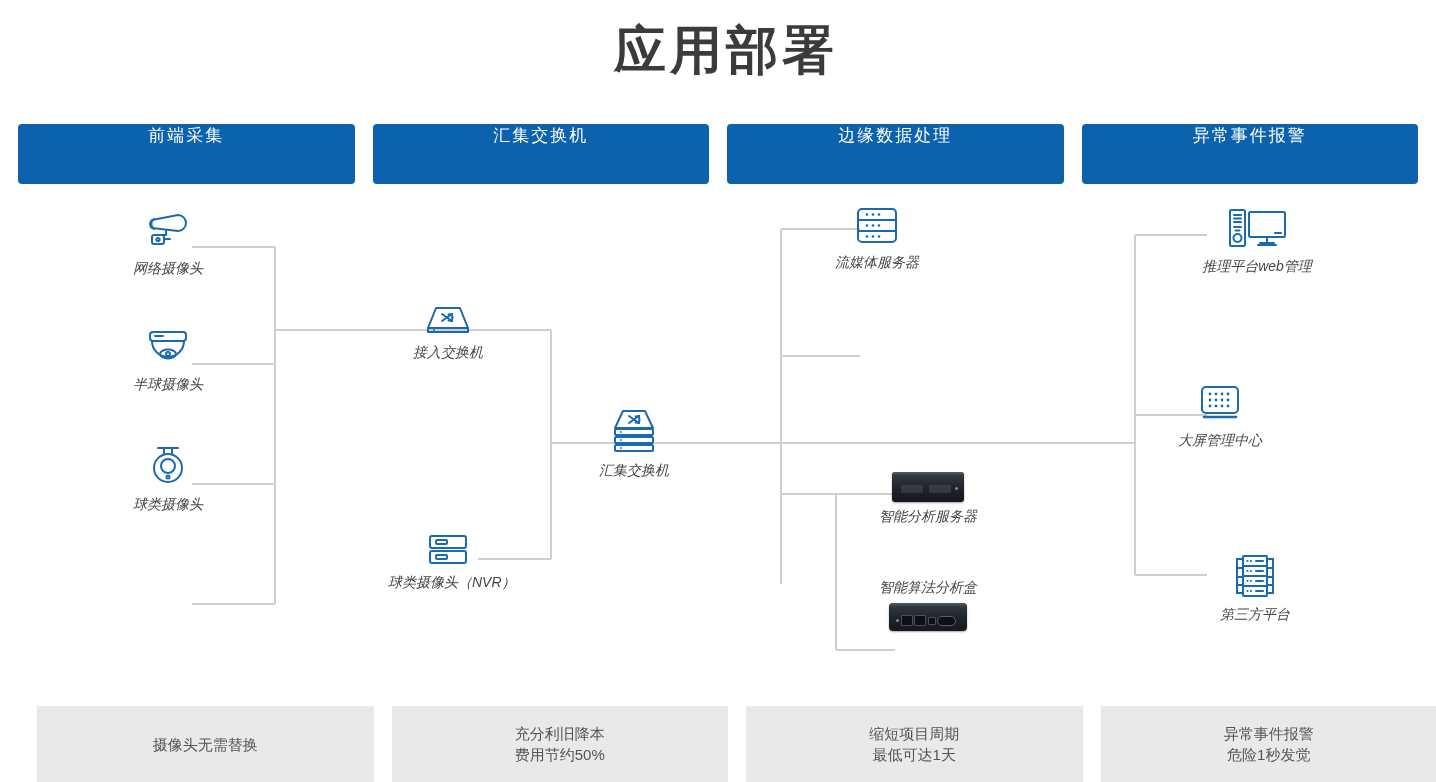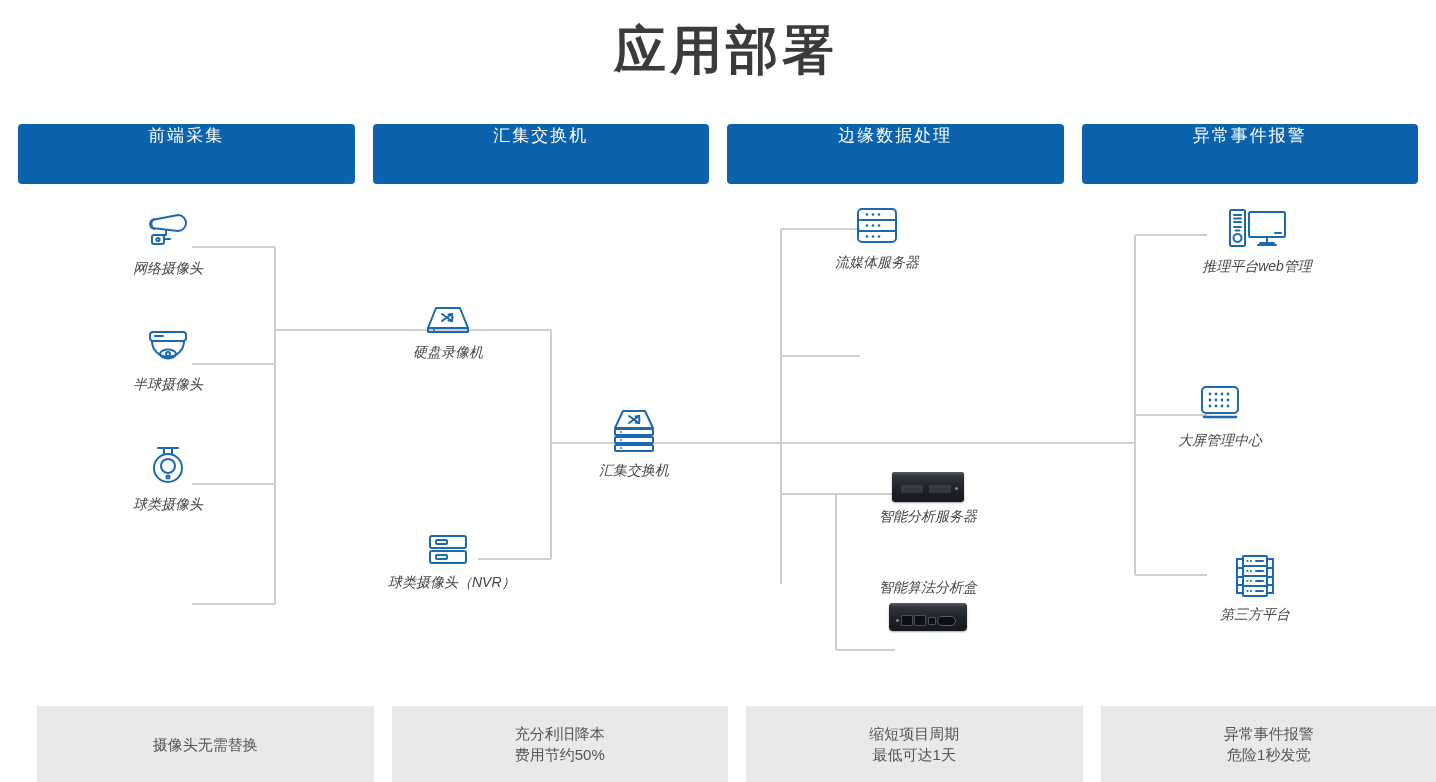--- a/index.html
+++ b/index.html
@@ -181,21 +181,21 @@
           <path d="M8 26 l40 0 l0 4 l-40 0 Z"></path>
           <path d="M22 12 l10 7"></path>
             <path d="M32 12 l-10 7"></path>
           <path d="M32 12 l-3.5 .4"></path>
             <path d="M32 12 l.4 3.5"></path>
           <path d="M32 19 l-3.5 -.4"></path>
             <path d="M32 19 l.4 -3.2"></path>
           <circle cx="14" cy="28" r=".9" fill="#1b69b0" stroke="none"></circle>
         </g>
       </svg>
-      <span class="caption">硬盘录像机</span>
+      <span class="caption">接入交换机</span>
     </div>
 
     <div class="node" style="left:388px;top:346px;width:120px;">
       <svg class="glyph" width="56" height="38" viewBox="0 0 56 38">
         <g fill="none" stroke="#1b69b0" stroke-width="2" stroke-linejoin="round">
           <rect x="10" y="6" width="36" height="12" rx="2"></rect>
           <rect x="10" y="21" width="36" height="12" rx="2"></rect>
           <rect x="16" y="10" width="11" height="4" rx="1"></rect>
           <rect x="16" y="25" width="11" height="4" rx="1"></rect>
         </g>

